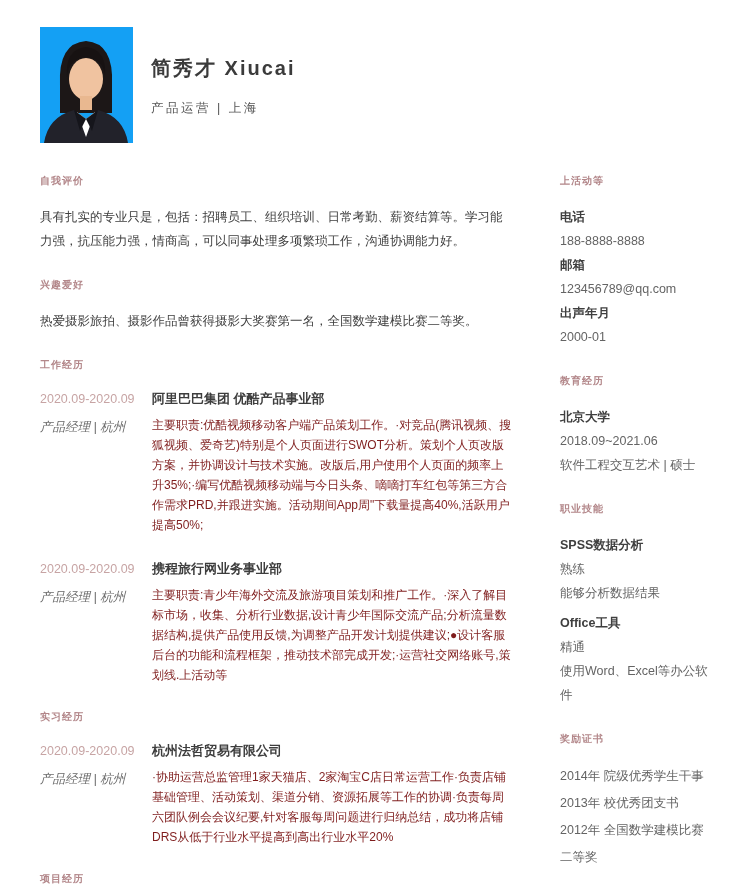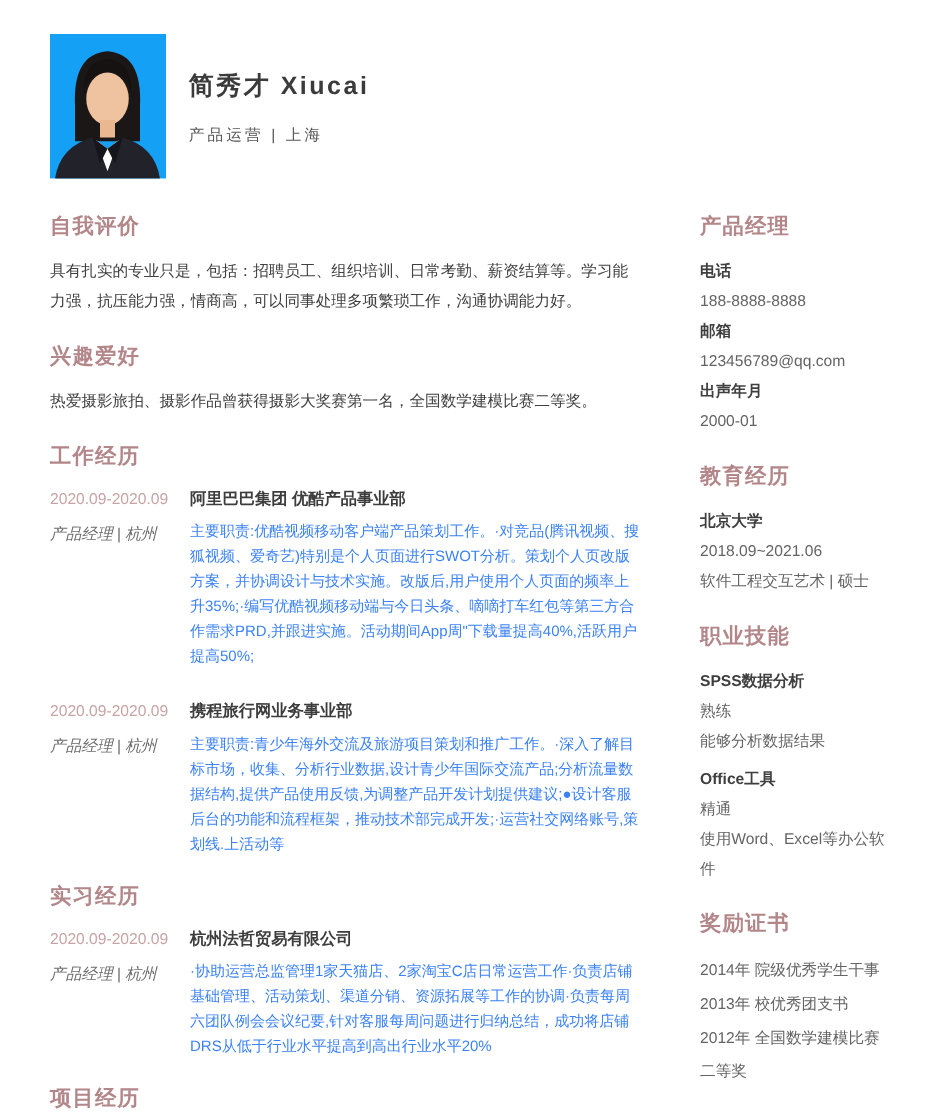--- a/index.html
+++ b/index.html
@@ -31,34 +31,34 @@
 
   
   .columns { display: flex; justify-content: space-between; margin-top: 28px; }
   .main-col { width: 472px; }
   .side-col { width: 150px; }
 
   
   .section { margin-top: 22px; }
   .section:first-child { margin-top: 0; }
   .section-title {
-    font-size: 17px; font-weight: bold; color: #b3878a;
+    font-size: 10px; font-weight: bold; color: #b3878a;
     letter-spacing: 1px; line-height: 20px; margin-bottom: 14px;
   }
   .para { font-size: 12.5px; line-height: 24px; color: #404040; }
 
   
   .entry { display: flex; margin-top: 12px; margin-bottom: 24px; }
   .entry:last-child { margin-bottom: 0; }
   .entry-meta { width: 112px; flex: 0 0 112px; }
   .entry-date { font-size: 12.5px; color: #c7a4a4; line-height: 20px; }
   .entry-role { font-size: 12.5px; color: #6b6b6b; line-height: 20px; margin-top: 8px; font-style: italic; }
   .entry-body { flex: 1; }
   .entry-company { font-size: 13px; font-weight: bold; color: #3d3d3d; line-height: 20px; }
-  .entry-desc { font-size: 12px; line-height: 20px; color: #3b82f6; margin-top: 6px; }
+  .entry-desc { font-size: 12px; line-height: 20px; color: #7f1d1d; margin-top: 6px; }
 
   
   .side-row { font-size: 12.5px; line-height: 24px; }
   .side-label { font-weight: bold; color: #3f3f3f; }
   .side-value { color: #646464; }
   .skill-item { margin-bottom: 4px; }
   .skill-item + .skill-item { margin-top: 6px; }
   .award-row { font-size: 12.5px; line-height: 27px; color: #646464; }
 </style>
 </head>
@@ -151,21 +151,21 @@
       <div class="section">
         <div class="section-title">项目经历</div>
 
       </div>
 
     </div>
 
     <div class="side-col">
 
       <div class="section">
-        <div class="section-title">产品经理</div>
+        <div class="section-title">上活动等</div>
         <div class="side-row side-label">电话</div>
         <div class="side-row side-value">188-8888-8888</div>
         <div class="side-row side-label">邮箱</div>
         <div class="side-row side-value">123456789@qq.com</div>
         <div class="side-row side-label">出声年月</div>
         <div class="side-row side-value">2000-01</div>
       </div>
 
       <div class="section">
         <div class="section-title">教育经历</div>

